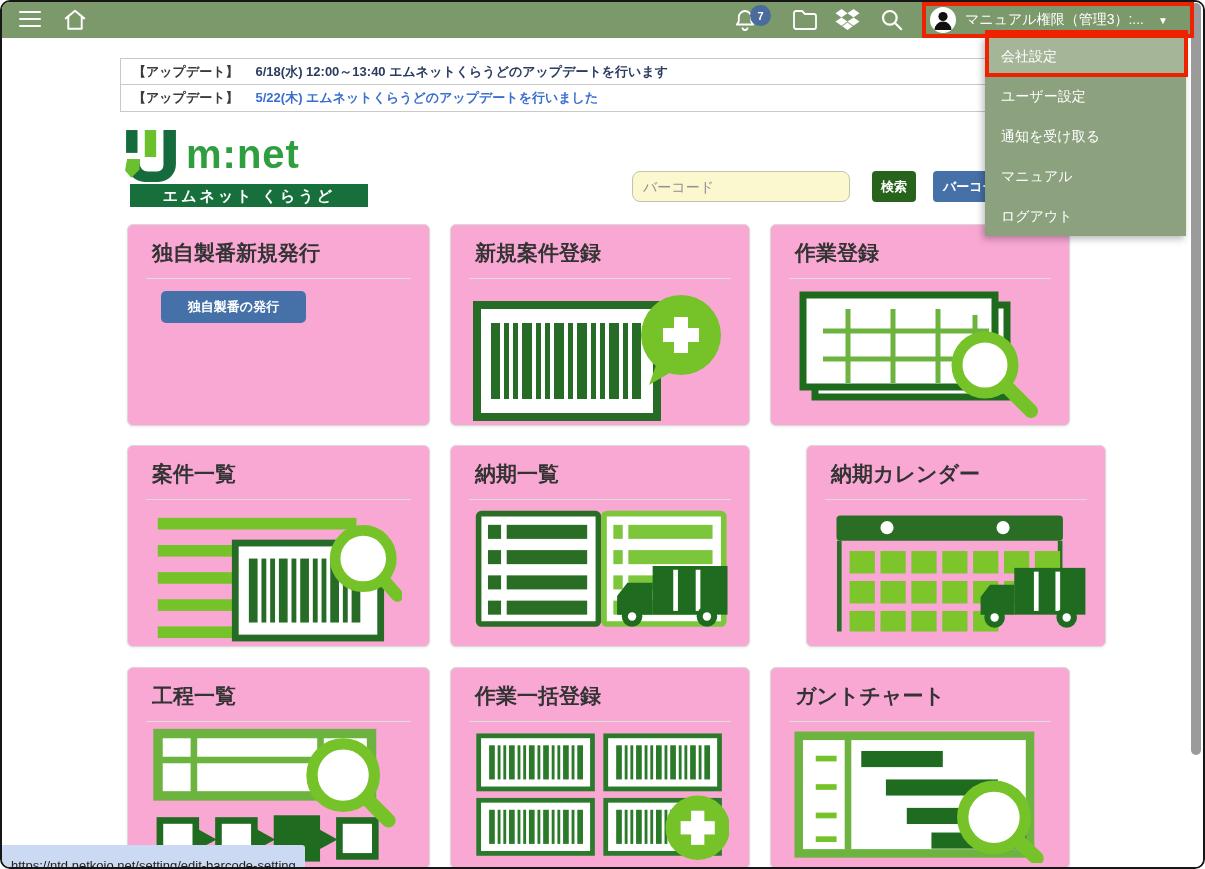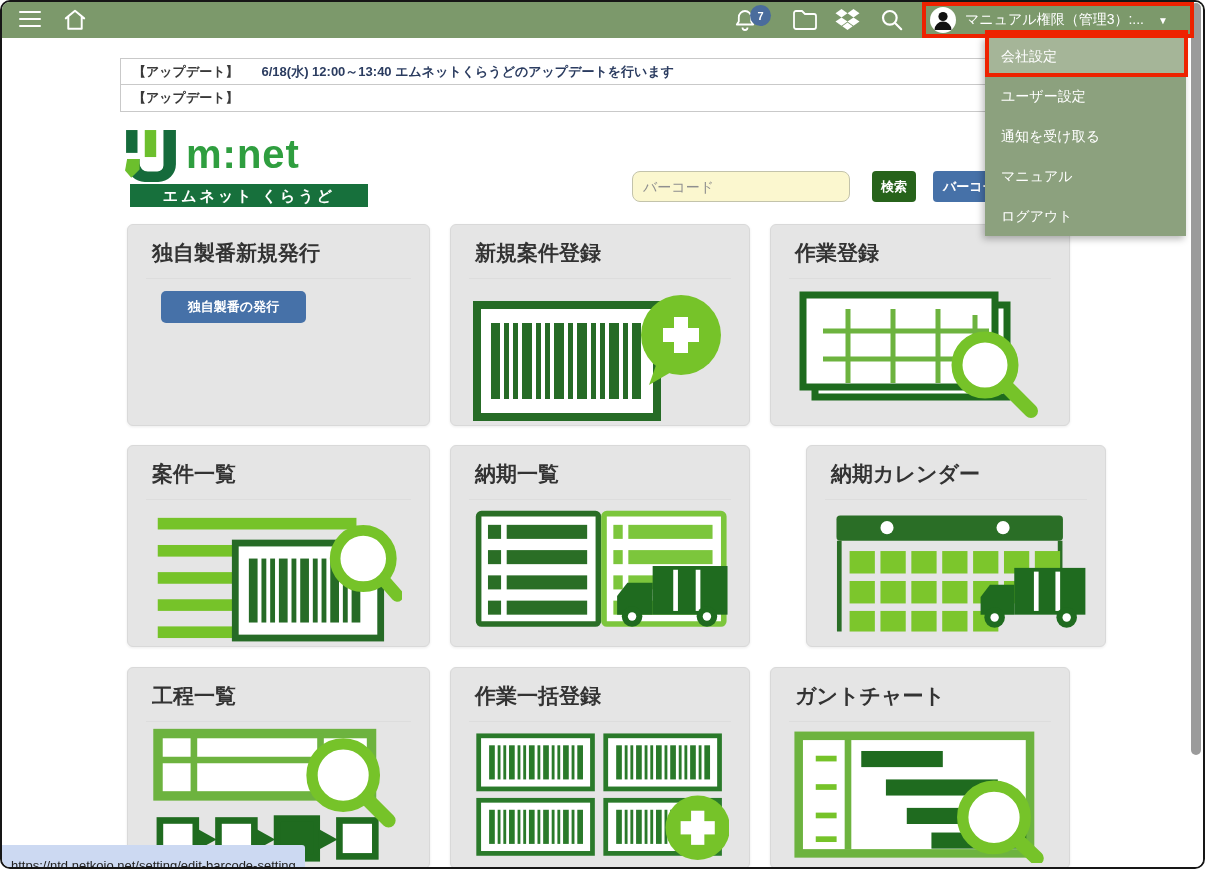--- a/index.html
+++ b/index.html
@@ -22,41 +22,41 @@
   
   .user-menu{position:absolute;left:983px;top:34px;width:201px;background:#8ca17e;z-index:30;box-shadow:-2px 3px 7px rgba(0,0,0,.28);}
   .user-menu .item{height:40px;line-height:40px;padding-left:16px;color:#fff;font-size:14px;cursor:pointer;}
   .user-menu .item.hovered{background:#a5b598;}
   
   .anno{position:absolute;border:4px solid #ee2200;box-sizing:border-box;z-index:40;pointer-events:none;}
   .anno-user{left:920px;top:0;width:272px;height:36px;}
   .anno-company{left:983px;top:28px;width:203px;height:47px;}
   
   .notices{position:absolute;left:118px;top:56px;width:884px;z-index:5;background:#fff;}
-  .notice-row{height:27px;box-sizing:border-box;border:1px solid #c9c9c9;display:flex;align-items:center;padding:0 12px;font-size:13px;gap:23px;background:#fff;}
+  .notice-row{height:27px;box-sizing:border-box;border:1px solid #c9c9c9;display:flex;align-items:center;padding:0 12px;font-size:13px;gap:17px;background:#fff;}
   .notice-row + .notice-row{border-top:none;}
   .notice-label{color:#3a3a3a;font-weight:bold;white-space:nowrap;}
   .notice-msg-dark{color:#2b3c60;font-weight:bold;white-space:nowrap;}
   .notice-msg-link{color:#3a6fd0;font-weight:bold;white-space:nowrap;cursor:pointer;}
   
   .logo-mark{position:absolute;left:122px;top:128px;}
   .brand{position:absolute;left:184px;top:130px;font-size:40px;font-weight:800;color:#2f9e3f;letter-spacing:1px;}
   .tagline{position:absolute;left:128px;top:182px;width:238px;height:23px;background:#17703c;color:#fff;
     font-size:15px;font-weight:bold;letter-spacing:3px;text-align:center;line-height:23px;}
   
   .barcode-input{position:absolute;left:630px;top:169px;width:218px;height:31px;box-sizing:border-box;
     background:#fbf7cf;border:1px solid #c3c3ab;border-radius:8px;padding:0 10px;font-size:14px;color:#333;
     font-family:"Liberation Sans","DejaVu Sans",sans-serif;}
   .barcode-input::placeholder{color:#8f8f8f;}
   .btn{border:none;border-radius:4px;color:#fff;font-weight:bold;font-size:13px;cursor:pointer;
     font-family:"Liberation Sans","DejaVu Sans",sans-serif;}
   .btn-search{position:absolute;left:870px;top:169px;width:44px;height:31px;background:#27631b;}
   .btn-barcode{position:absolute;left:931px;top:169px;width:108px;height:31px;background:#4671a8;text-align:left;padding-left:10px;z-index:4;}
   
-  .card{position:absolute;width:300px;height:202px;background:#e5e5e5;border:1px solid #d9d9d9;border-radius:6px;
+  .card{position:absolute;width:300px;height:202px;background:#f9a8d4;border:1px solid #d9d9d9;border-radius:6px;
     box-shadow:0 1px 3px rgba(0,0,0,.08);box-sizing:border-box;cursor:pointer;}
   .card h2{margin:14px 0 0 24px;font-size:21px;color:#333;font-weight:bold;}
   .card .divider{margin:11px 18px 0;border-top:1px solid #ddd;height:0;}
   .card .icon{position:absolute;left:22px;top:62px;}
   .card .card-btn{position:absolute;left:33px;top:66px;width:145px;height:32px;background:#4671a8;border-radius:5px;}
   
   .statusbar{position:absolute;left:0;top:843px;background:#ccd9f2;color:#222;font-size:13px;
     padding:13px 9px 4px;border-top-right-radius:3px;z-index:15;white-space:nowrap;}
   .sb-track{position:absolute;right:0;top:0;width:13px;height:100%;background:#fff;z-index:35;}
   .sb-thumb{position:absolute;right:2px;top:1px;width:10px;height:752px;background:#9b9b9b;border-radius:5px;z-index:36;cursor:pointer;}
@@ -119,20 +119,21 @@
   <div class="anno anno-user"></div>
   <div class="anno anno-company"></div>
 
   <div class="notices">
     <div class="notice-row">
       <span class="notice-label">【アップデート】</span>
       <span class="notice-msg-dark">6/18(水) 12:00～13:40 エムネットくらうどのアップデートを行います</span>
     </div>
     <div class="notice-row">
       <span class="notice-label">【アップデート】</span>
+      <span class="notice-msg-link">5/22(木) エムネットくらうどのアップデートを行いました</span>
     </div>
   </div>
 
   <svg class="logo-mark" width="54" height="52" viewBox="0 0 52 50">
     <rect x="2" y="0" width="11" height="22" fill="#156b3b"></rect>
     <rect x="20" y="0" width="11" height="26" fill="#6cbf2d"></rect>
     <path d="M38 0 h12 v33 a17 17 0 0 1 -17 17 H20 A17 17 0 0 1 3 33 v-5 h12 v4 a8 8 0 0 0 8 8 h9 a6 6 0 0 0 6 -6 z" fill="#156b3b"></path>
     <polygon points="3,28 15,28 15,38 7,46 1,39" fill="#6cbf2d"></polygon>
   </svg>
   <div class="brand">m:net</div>

